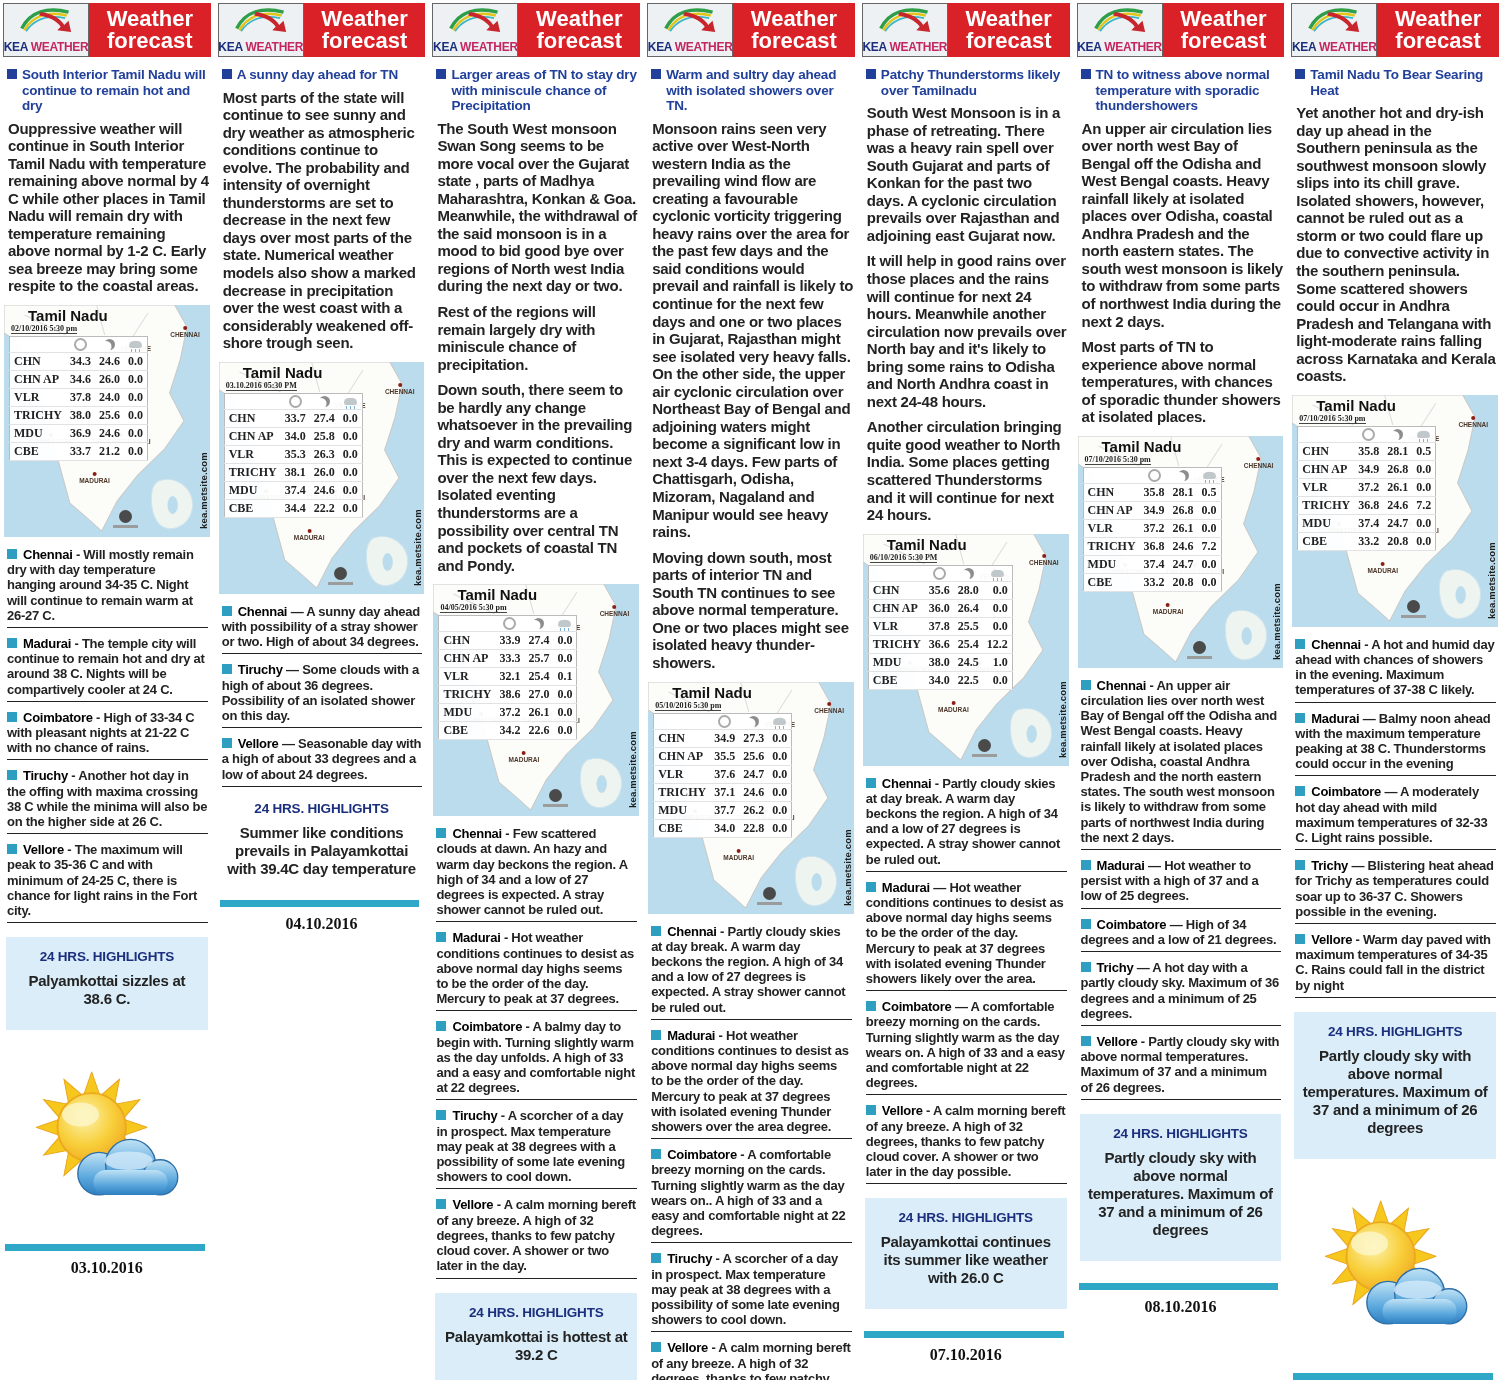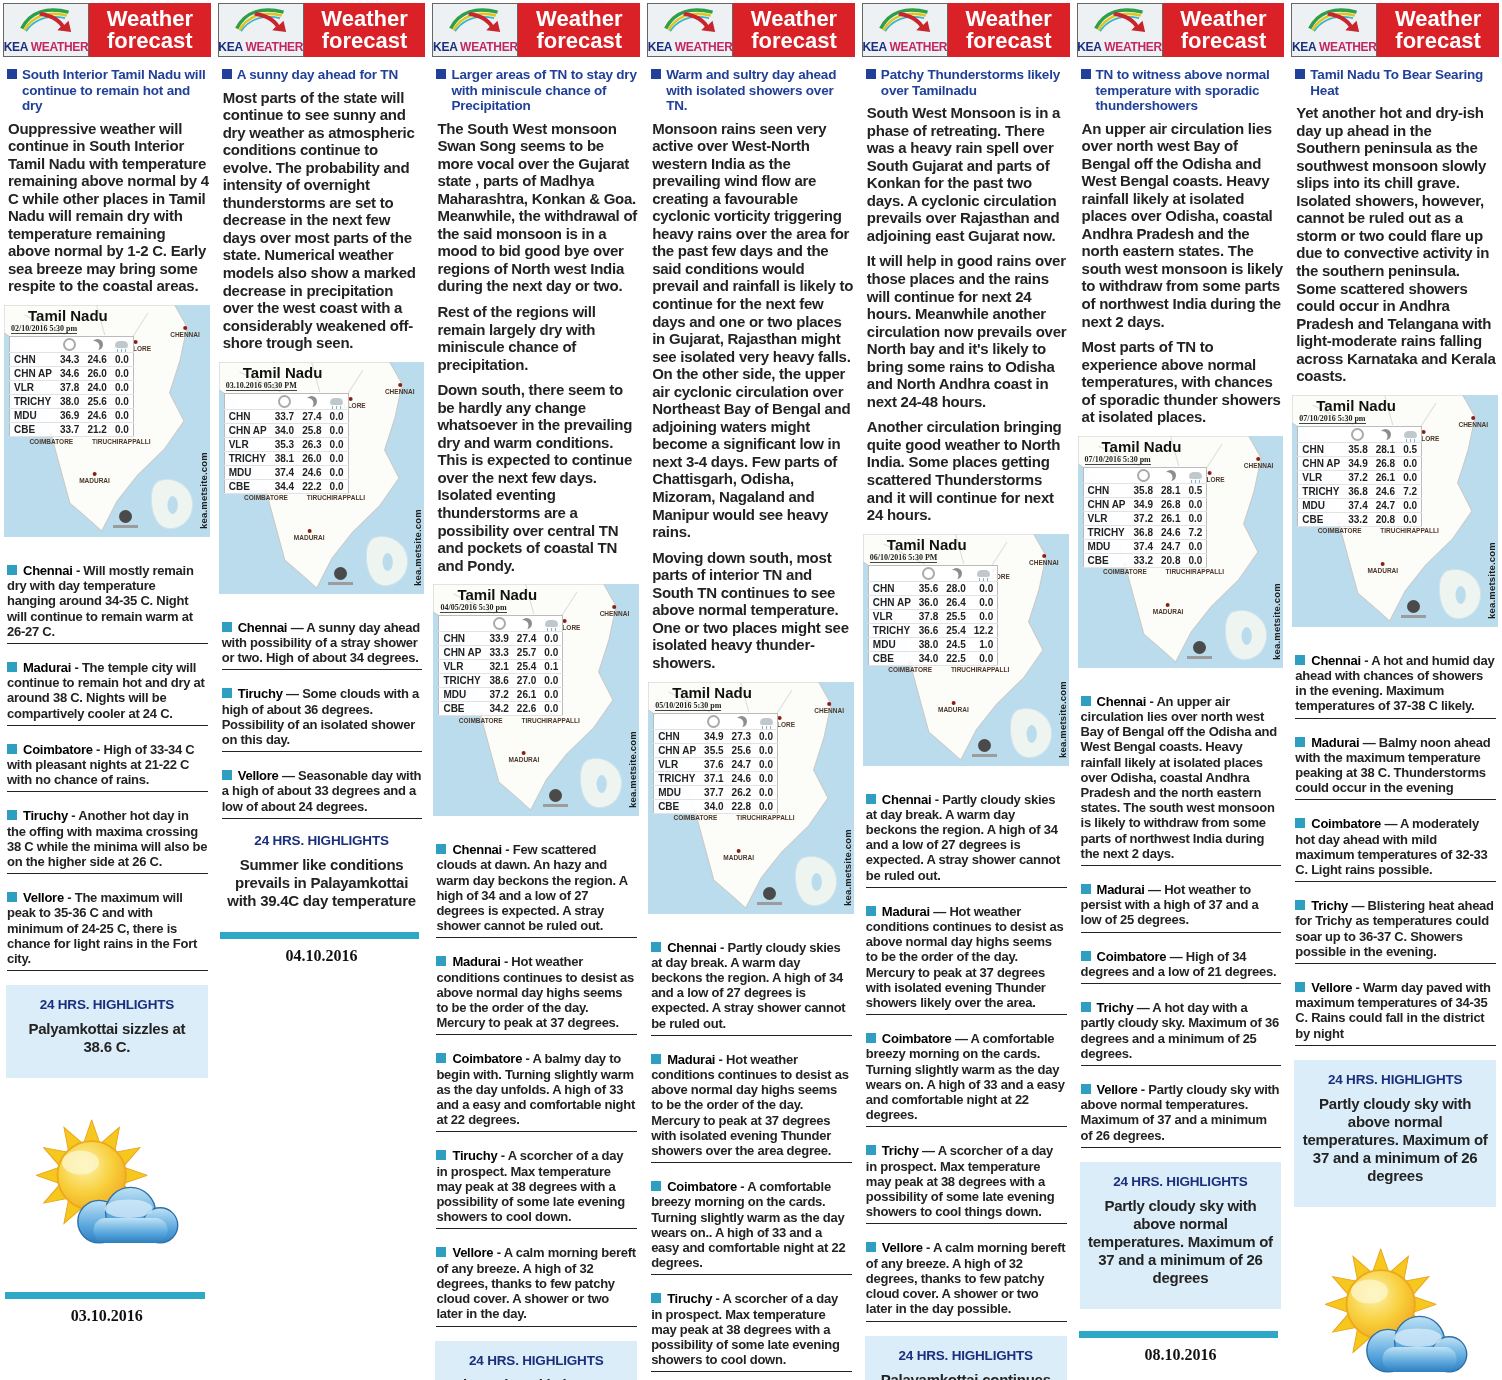--- a/index.html
+++ b/index.html
@@ -26,39 +26,39 @@
   
   .body-para{margin:0 1px 8px 5px;font-size:15px;font-weight:bold;color:#232323;line-height:1.17;letter-spacing:-0.25px;}
 
   
   .map-card{position:relative;height:232px;margin:2px 1px 8px 1px;background:#badcec;overflow:hidden;}
   .map-svg{position:absolute;inset:0;width:100%;height:100%;}
   .map-title{position:absolute;top:2px;left:24px;font-weight:bold;font-size:15px;color:#111;z-index:3;}
   .map-dt{position:absolute;top:19px;left:7px;font-size:8px;font-weight:bold;color:#222;
           border-bottom:1px solid #444;z-index:3;font-family:"Liberation Serif",serif;}
   .station-table{position:absolute;top:31px;left:5px;background:rgba(255,255,255,.96);border:1px solid #bbb;
-                 border-collapse:collapse;z-index:3;font-size:10px;font-weight:bold;color:#222;}
+                 border-collapse:collapse;z-index:3;font-size:12px;font-weight:bold;color:#222;font-family:Liberation Serif, serif;}
   .station-table th,.station-table td{padding:1px 4px;border-bottom:1px solid #e2e2e2;text-align:left;}
   .station-table td:nth-child(n+2){text-align:right;}
   .ic-ring{display:block;width:9px;height:9px;border:2px solid #aaa;border-radius:50%;margin:0 auto;}
   .ic-moon{display:block;width:11px;height:11px;border-radius:50%;box-shadow:inset -3.5px 2px 0 0 #8d8d8d;margin:0 auto;}
   .ic-rain{display:block;width:13px;height:7px;background:#c0c8cc;border-radius:6px 6px 3px 3px;position:relative;margin:0 auto;}
   .ic-rain::after{content:"";position:absolute;left:2px;right:2px;bottom:-4px;height:3px;
      background:repeating-linear-gradient(90deg,#7fb3d5 0 1.5px,transparent 1.5px 4px);}
   .map-label{position:absolute;font-size:6.5px;color:#4c372b;font-weight:bold;z-index:2;text-align:center;transform:translate(-50%,0);white-space:nowrap;}
   .dot{display:block;width:4px;height:4px;background:#8b1f16;border-radius:50%;margin:0 auto 1px;}
   .ml-0{left:88%;top:9%;} .ml-1{left:64%;top:15%;} .ml-2{left:23%;top:55%;} .ml-3{left:57%;top:55%;} .ml-4{left:44%;top:72%;}
   .map-badge{position:absolute;left:56%;bottom:14px;width:13px;height:13px;border-radius:50%;background:#4a4a4a;z-index:2;}
   .map-badge::after{content:"";position:absolute;top:15px;left:-6px;width:25px;height:3px;background:#9c9c9c;}
   .watermark{position:absolute;right:1px;bottom:8px;writing-mode:vertical-rl;transform:rotate(180deg);
              font-size:9.5px;color:#1c1c1c;z-index:3;font-weight:bold;letter-spacing:0.2px;}
 
   
   .cities{margin-top:2px;}
-  .city-item{margin:16px 3px 8px 4px;font-size:13px;font-weight:bold;color:#232323;line-height:1.17;
+  .city-item{margin:0 3px 8px 4px;font-size:13px;font-weight:bold;color:#232323;line-height:1.17;
              border-bottom:1.5px solid #222;padding-bottom:4px;letter-spacing:-0.25px;}
   .city-item b{color:#000;}
   .city-bullet{display:inline-block;width:10px;height:10px;background:#2e9fc0;margin-right:6px;}
 
   
   .highlights{margin:6px 3px 8px;text-align:center;}
   .highlights.boxed{background:#daedf8;padding:12px 8px 22px;}
   .hl-title{color:#1b2f7e;font-weight:bold;font-size:13.5px;margin-bottom:8px;letter-spacing:-0.2px;}
   .hl-text{font-size:15px;font-weight:bold;color:#232323;line-height:1.2;letter-spacing:-0.25px;}
 
@@ -686,21 +686,20 @@
     <div class="map-label ml-3"><span class="dot"></span><span>TIRUCHIRAPPALLI</span></div>
     <div class="map-label ml-4"><span class="dot"></span><span>MADURAI</span></div>
     <div class="map-badge"></div>
     <div class="watermark">kea.metsite.com</div>
   </figure>
 
   <section class="cities">
         <div class="city-item"><span class="city-bullet"></span><b>Chennai</b> <span>- Partly cloudy skies at day break. A warm day beckons the region. A high of 34 and a low of 27 degrees is expected. A stray shower cannot be ruled out.</span></div>
         <div class="city-item"><span class="city-bullet"></span><b>Madurai</b> <span>— Hot weather conditions continues to desist as above normal day highs seems to be the order of the day. Mercury to peak at 37 degrees with isolated evening Thunder showers likely over the area.</span></div>
         <div class="city-item"><span class="city-bullet"></span><b>Coimbatore</b> <span>— A comfortable breezy morning on the cards. Turning slightly warm as the day wears on. A high of 33 and a easy and comfortable night at 22 degrees.</span></div>
-        <div class="city-item"><span class="city-bullet"></span><b>Trichy</b> <span>— A scorcher of a day in prospect. Max temperature may peak at 38 degrees with a possibility of some late evening showers to cool things down.</span></div>
         <div class="city-item"><span class="city-bullet"></span><b>Vellore</b> <span>- A calm morning bereft of any breeze. A high of 32 degrees, thanks to few patchy cloud cover. A shower or two later in the day possible.</span></div>
       </section>
 
   <section class="highlights boxed">
     <div class="hl-title">24 HRS. HIGHLIGHTS</div>
     <div class="hl-text">Palayamkottai continues its summer like weather with 26.0 C</div>
   </section>
 
   <div class="bar"></div>
   <div class="date">07.10.2016</div>

